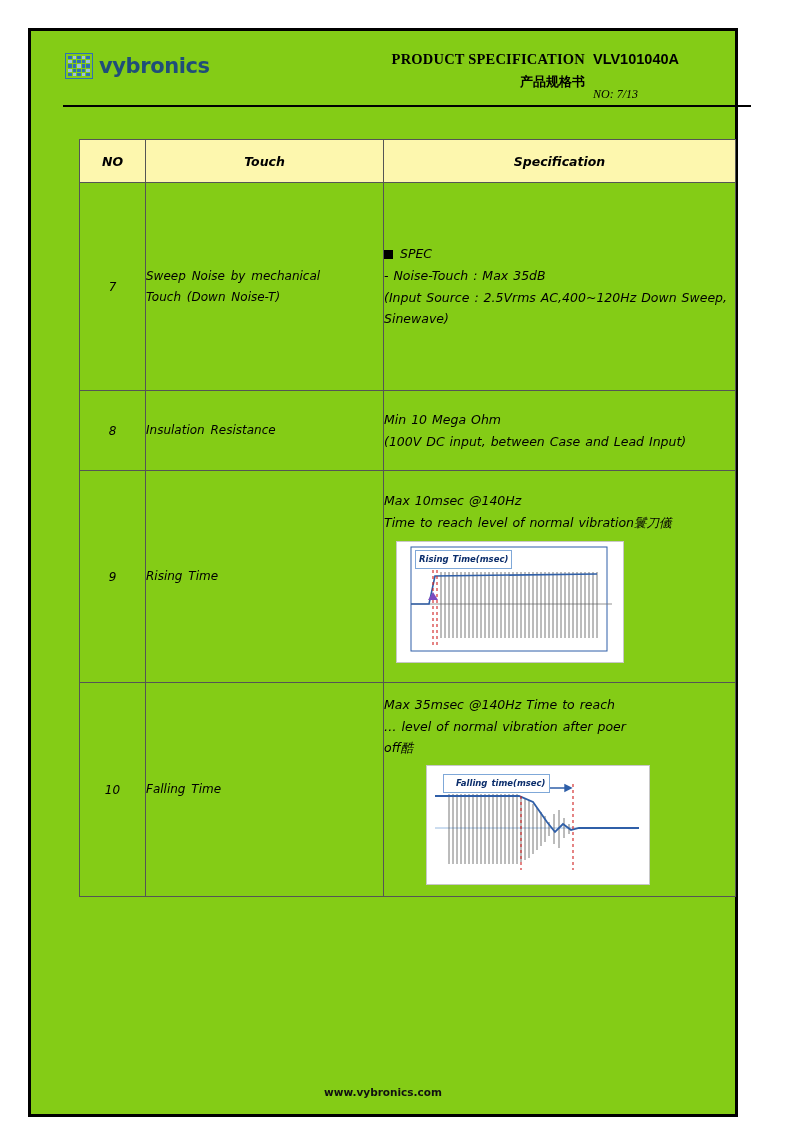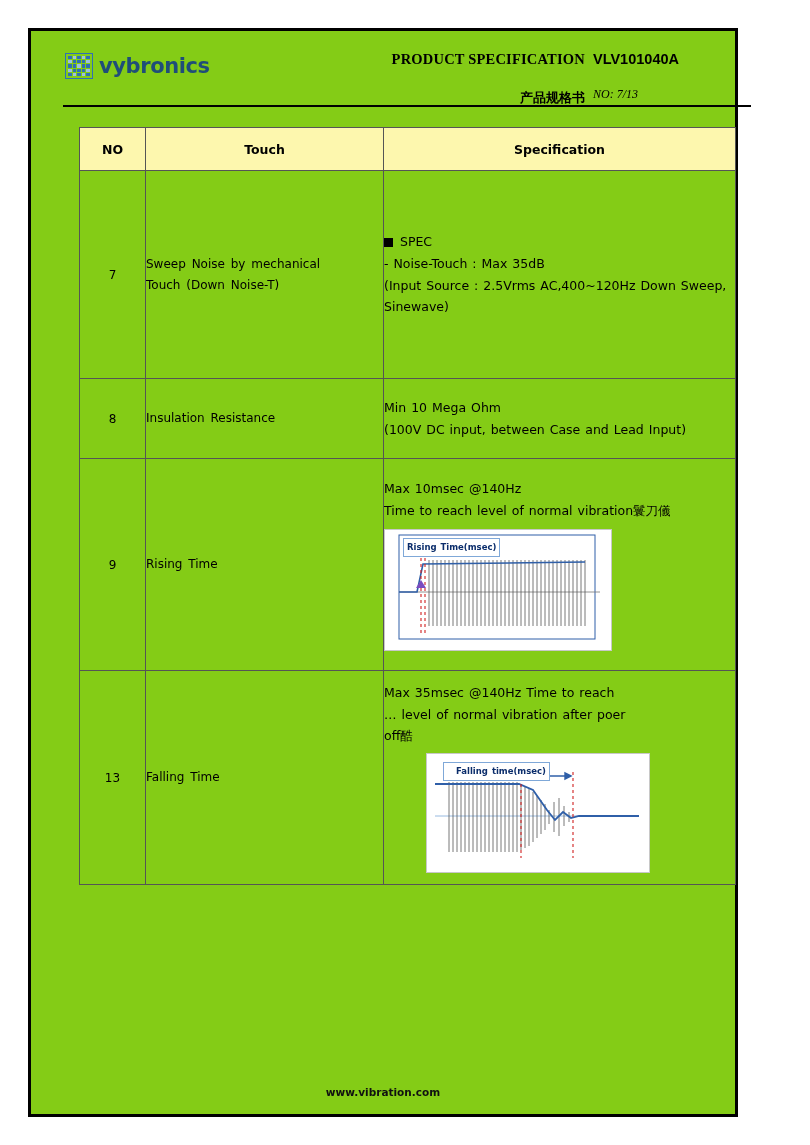--- a/index.html
+++ b/index.html
@@ -78,21 +78,21 @@
   .hdr-title-en {
     font-family: "Liberation Serif", serif;
     font-size: 14.5px;
     font-weight: bold;
     letter-spacing: 0.2px;
   }
   .hdr-title-cn {
     font-family: Liberation Mono, monospace;
     font-size: 13px;
     font-weight: bold;
-    margin-top: 21px;
+    margin-top: 5px;
   }
   .hdr-right {
     position: absolute;
     left: 530px;
     top: 6px;
     width: 160px;
   }
   .hdr-model {
     font-family: Liberation Sans, sans-serif;
     font-size: 14.5px;
@@ -103,24 +103,25 @@
     font-size: 12px;
     font-weight: normal;
     font-style: italic;
     margin-top: 20px;
   }
 
   
   .tbl {
     position: absolute;
     left: 48px;
-    top: 96px;
+    top: 108px;
     width: 656px;
     border-collapse: collapse;
     table-layout: fixed;
+    font-style: italic;
   }
   .tbl td, .tbl th {
     border: 1px solid #555555;
     vertical-align: middle;
     padding: 0;
   }
   .tbl thead th {
     background: #fdf7ae;
     height: 42px;
     font-size: 12.5px;
@@ -171,20 +172,21 @@
   
   .chart-box {
     border: 1px solid #c8c8c8;
     background: #ffffff;
     margin-top: 8px;
     position: relative;
   }
   .chart-rising {
     width: 226px;
     height: 120px;
+    margin-left: 12px;
   }
   .chart-falling {
     width: 222px;
     height: 118px;
     margin-left: 42px;
     margin-top: 6px;
   }
   .chart-label {
     position: absolute;
     font-family: "DejaVu Sans", sans-serif;
@@ -364,21 +366,21 @@
               <path d="M14,62 L32,62 L38,34 L200,32" fill="none" stroke="#2f5fa8" stroke-width="1.6"></path>
               <line x1="36" y1="22" x2="36" y2="104" stroke="#d02020" stroke-width="1.1" stroke-dasharray="3,3"></line>
               <line x1="40" y1="22" x2="40" y2="104" stroke="#d02020" stroke-width="1.1" stroke-dasharray="3,3"></line>
               <path d="M31,58 L36,50 L41,58 Z" fill="#7b4bbf"></path>
             </svg>
           </div>
         </td>
       </tr>
 
       <tr class="row10">
-        <td class="cell-no">13</td>
+        <td class="cell-no">10</td>
         <td class="cell-item">
           <div class="spec-line">Falling  Time</div>
         </td>
         <td class="cell-spec">
           <div class="spec-line">Max       35msec @140Hz  Time  to  reach</div>
           <div class="spec-line">…       level of normal vibration after poer</div>
           <div class="spec-line">off酷</div>
 
           <div class="chart-box chart-falling">
             <span class="chart-label falling">Falling time(msec)</span>
@@ -425,15 +427,15 @@
                 <path d="M144,22 L138,19 L138,25 Z"></path>
               </g>
             </svg>
           </div>
         </td>
       </tr>
 
     </tbody>
   </table>
 
-  <div class="footer">www.vibration.com</div>
+  <div class="footer">www.vybronics.com</div>
 
 </div>
 
 </body></html>

